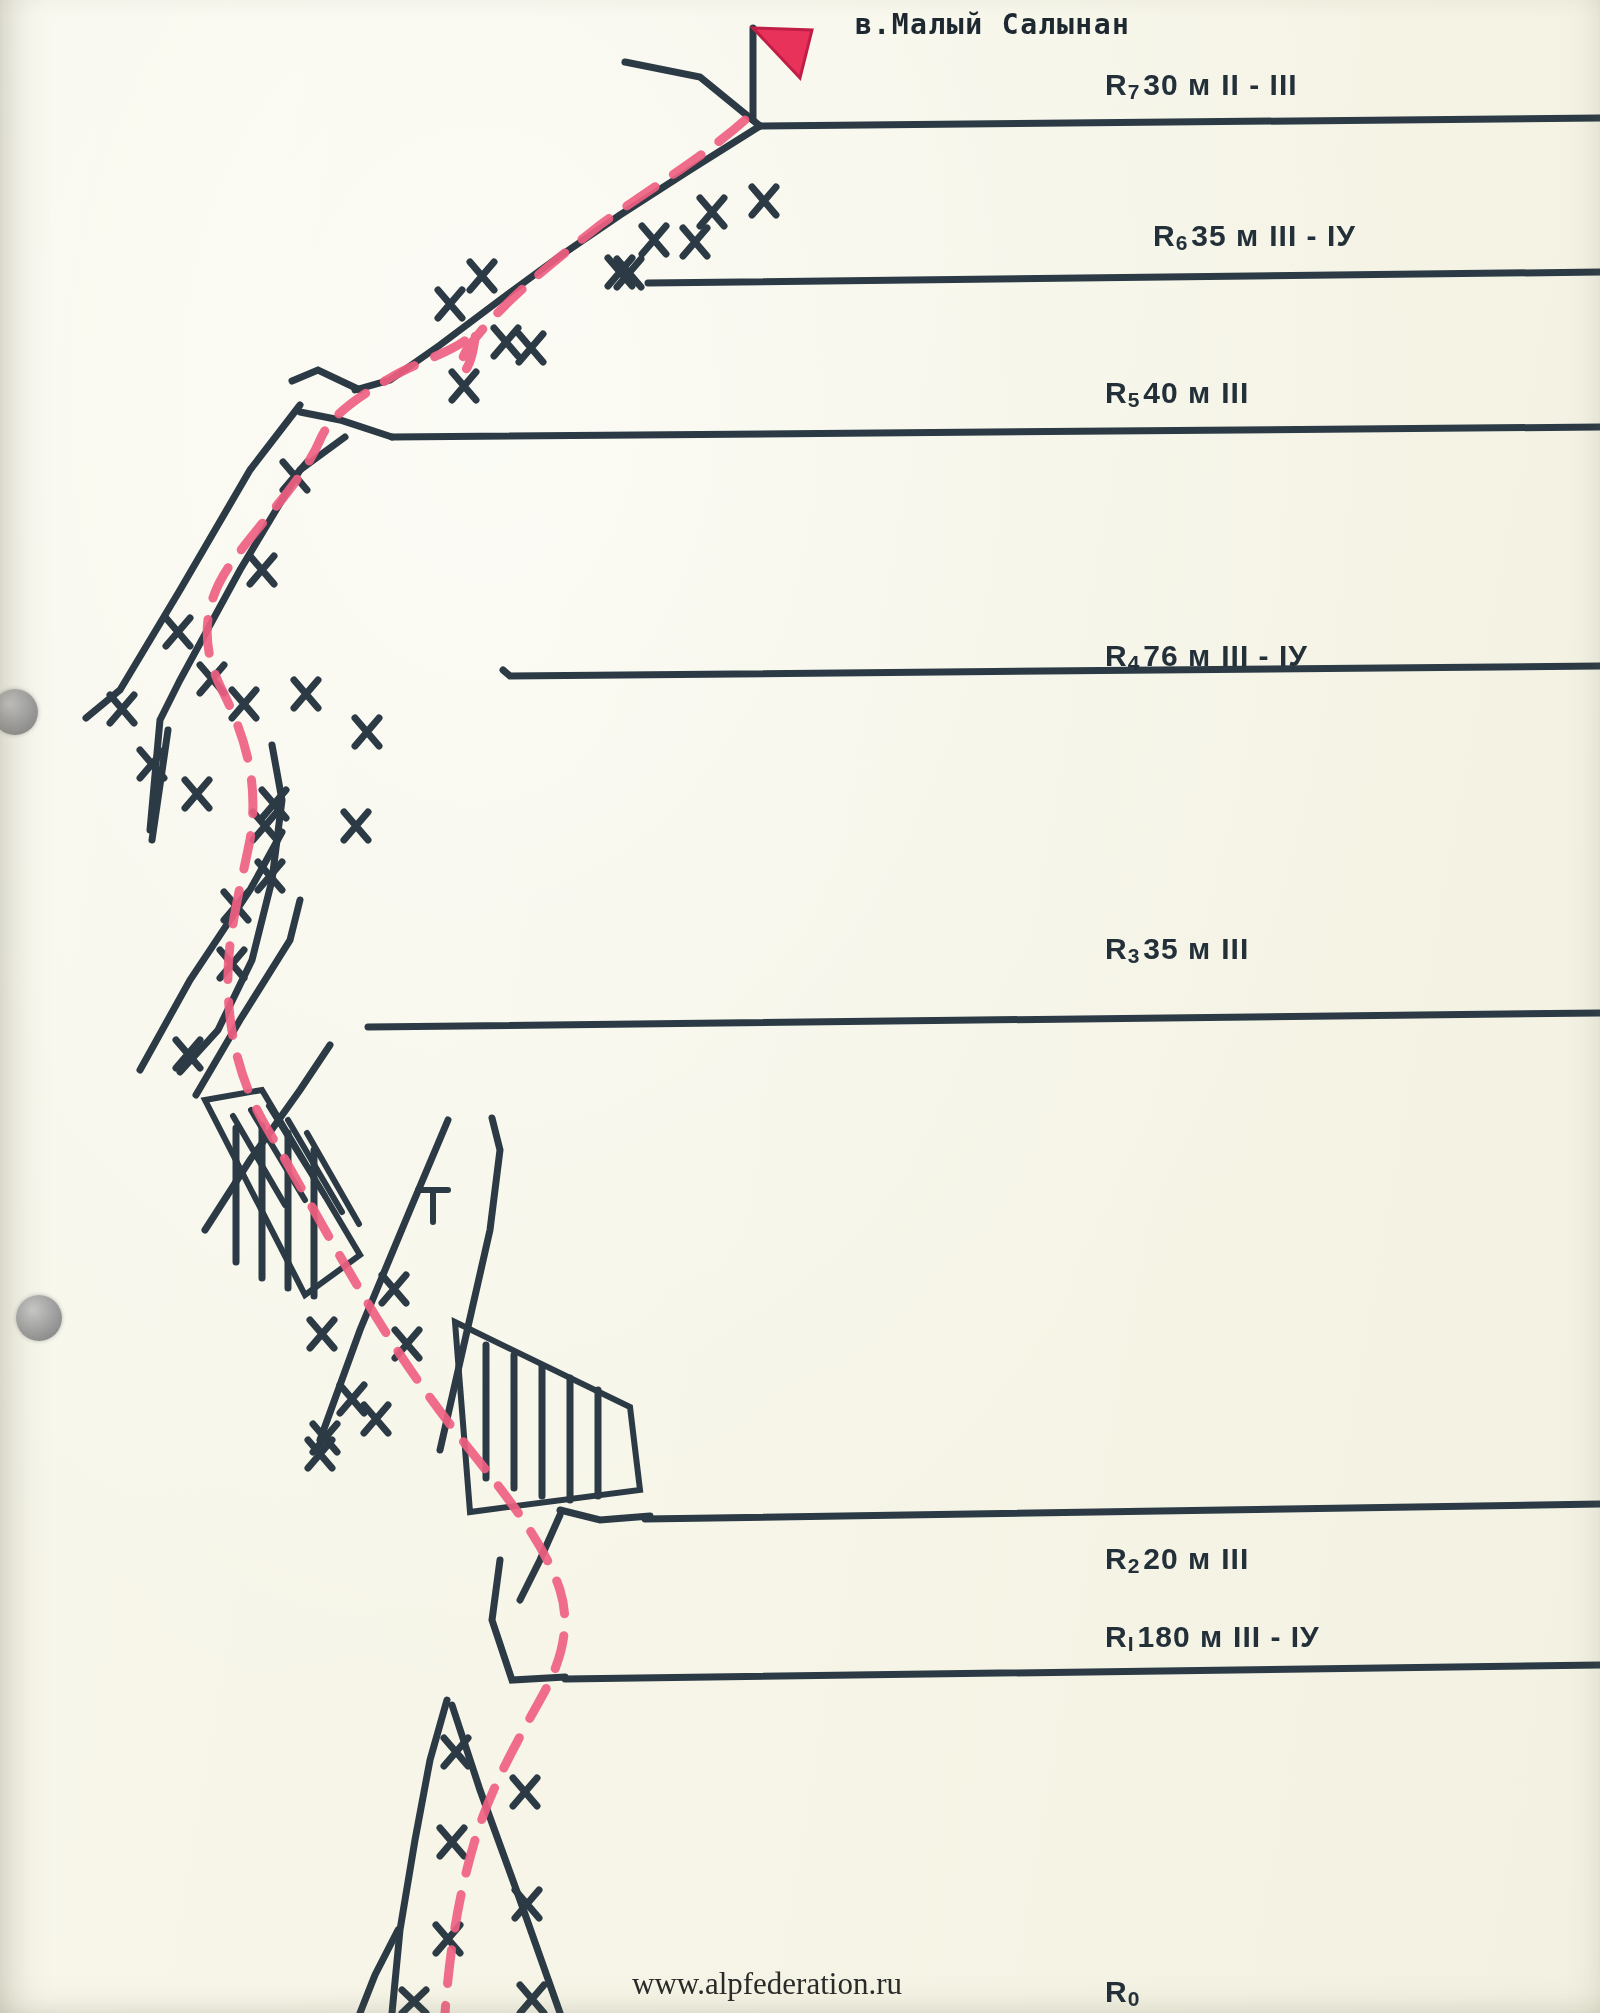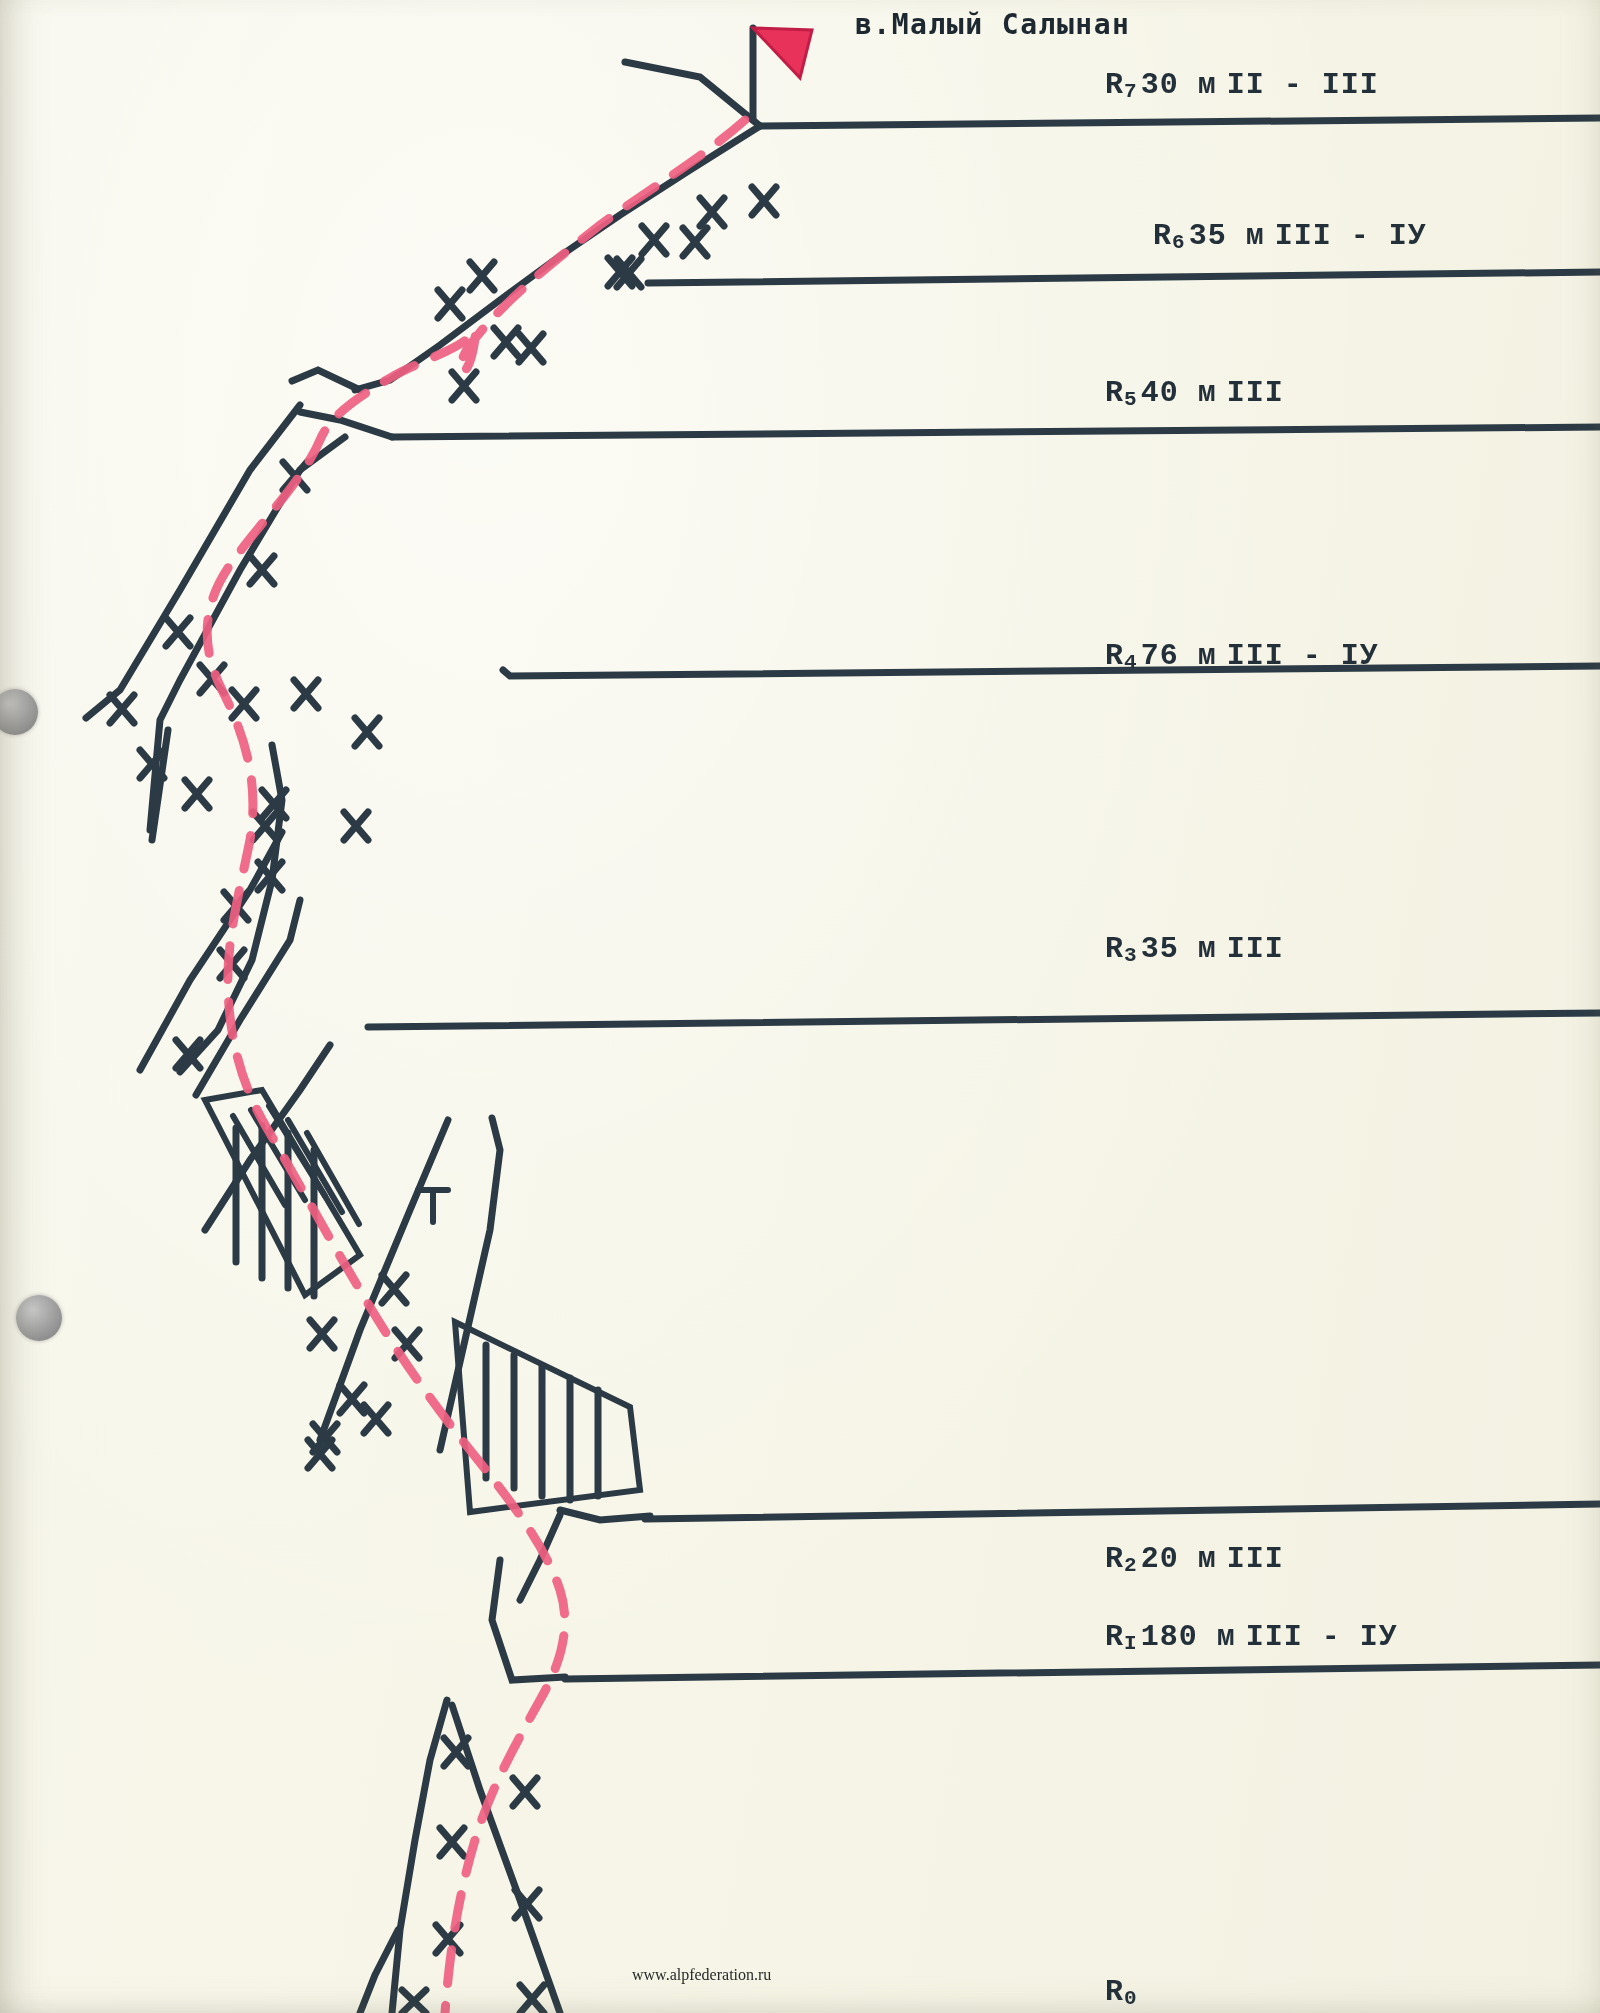--- a/index.html
+++ b/index.html
@@ -37,21 +37,21 @@
     left: 0;
     top: 0;
     width: 1600px;
     height: 2013px;
     overflow: visible;
   }
   .pitch-label {
     position: absolute;
     white-space: nowrap;
     color: #23303a;
-    font-family: Liberation Mono, monospace;
+    font-family: Liberation Sans, sans-serif;
     font-size: 30px;
     font-weight: 700;
     letter-spacing: 1px;
   }
   .pitch-label .sub {
     font-size: 21px;
     vertical-align: -4px;
     padding-right: 3px;
   }
   .pitch-label .gap { display: inline-block; width: 10px; }
@@ -65,21 +65,21 @@
     font-weight: 700;
     letter-spacing: 1.5px;
     white-space: nowrap;
   }
   #watermark {
     position: absolute;
     left: 632px;
     top: 1966px;
     color: #2a2a2a;
     font-family: "Liberation Serif", serif;
-    font-size: 16px;
+    font-size: 31px;
     white-space: nowrap;
   }
   .punch-hole {
     position: absolute;
     border-radius: 50%;
     background: radial-gradient(circle at 36% 32%, #c9c9c9 0%, #a5a5a5 45%, #8c8c8c 78%, #7a7a7a 100%);
     box-shadow: 0 0 4px rgba(0,0,0,0.25);
   }
 </style>
 </head>

